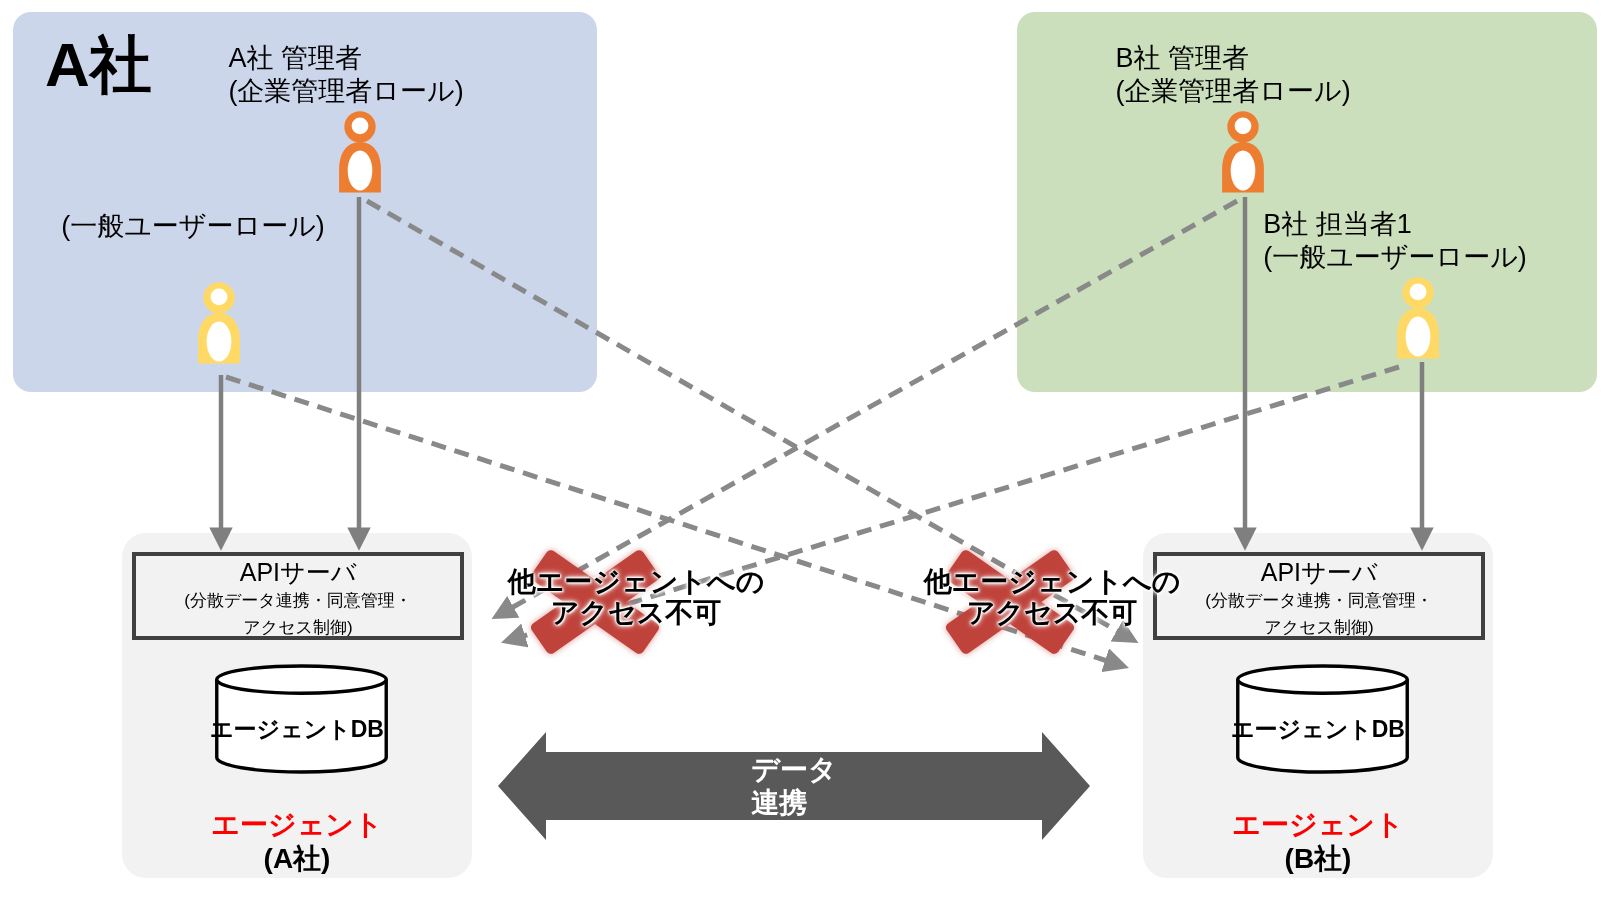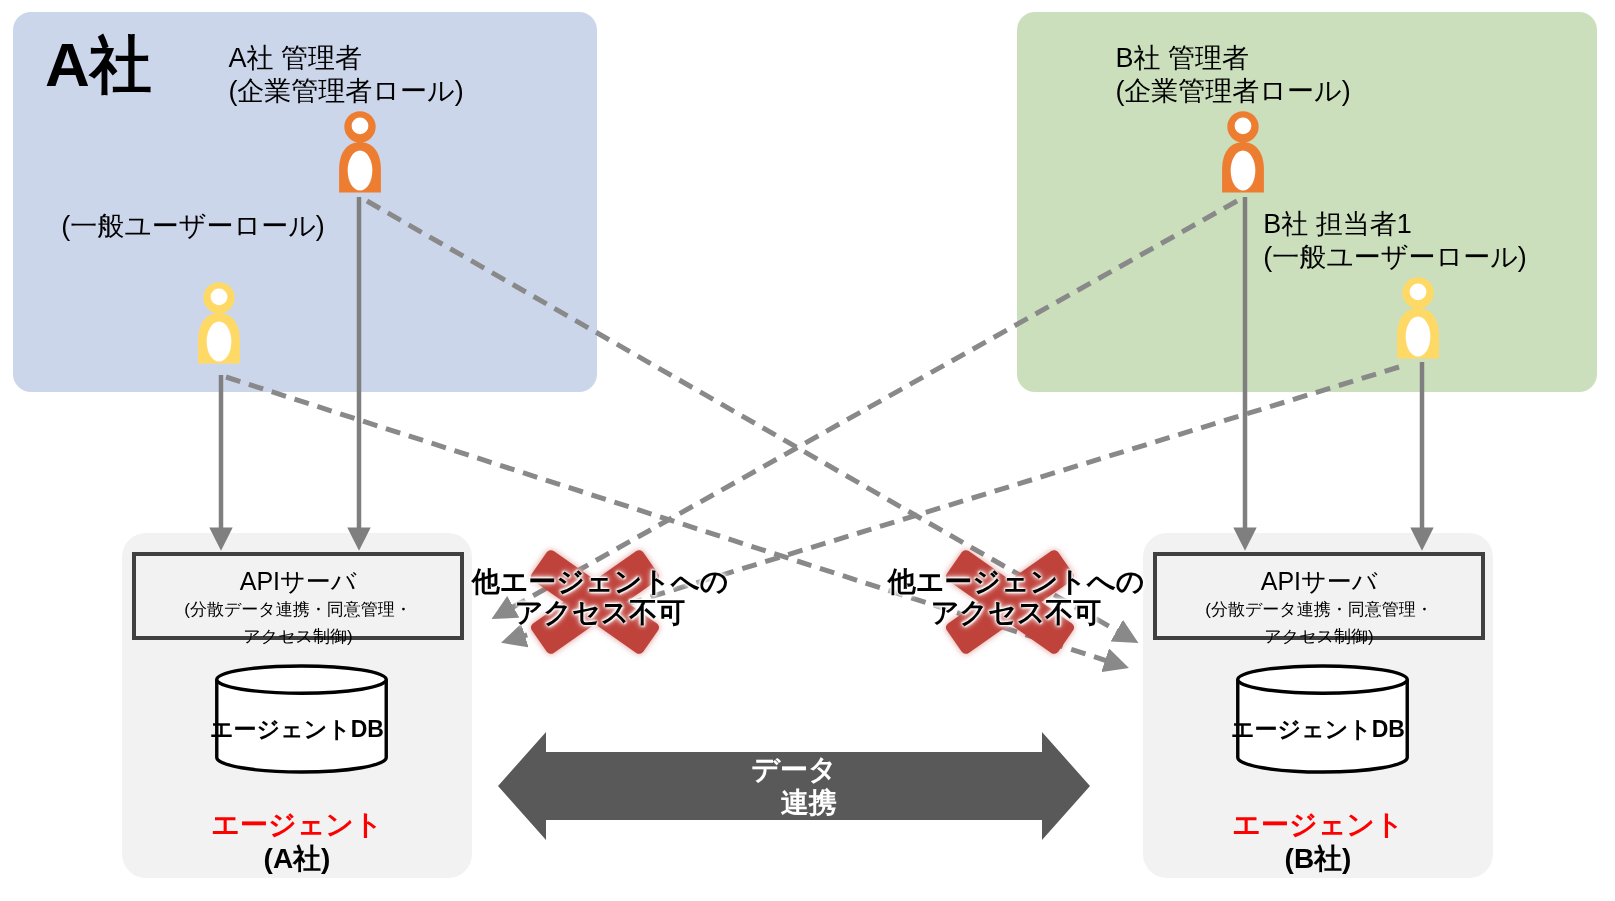--- a/index.html
+++ b/index.html
@@ -11,33 +11,33 @@
   .box-b{left:1017px;top:12px;width:580px;height:380px;background:#cbdfbc;}
   .company-title{position:absolute;font-size:62px;font-weight:bold;line-height:1;white-space:nowrap;}
   .title-a{left:45px;top:34px;}
   .title-b{left:1455px;top:24px;}
   .person-label{position:absolute;font-size:27px;line-height:33px;transform:translateX(-50%);white-space:nowrap;}
   .person-icon{position:absolute;transform:translateX(-50%);}
   .agent-box{position:absolute;top:533px;width:350px;height:345px;background:#f2f2f2;border-radius:24px;}
   .agent-a{left:122px;}
   .agent-b{left:1143px;}
   .api-box{position:absolute;top:552px;width:332px;height:88px;background:#f2f2f2;border:4px solid #404040;
-           box-sizing:border-box;text-align:center;padding-top:11px;}
+           box-sizing:border-box;text-align:center;padding-top:2px;}
   .api-a{left:132px;} .api-b{left:1153px;}
   .api-title{font-size:25px;line-height:29px;}
   .api-sub{font-size:17px;line-height:27px;}
   .cylinder{position:absolute;top:663px;width:177px;height:112px;}
   .cyl-a{left:213px;} .cyl-b{left:1234px;}
   .db-label{position:absolute;top:714px;transform:translateX(-50%);font-size:23px;font-weight:bold;white-space:nowrap;}
   .agent-label{position:absolute;top:806px;transform:translateX(-50%);font-size:28px;font-weight:bold;color:#ff0000;white-space:nowrap;}
   .agent-company{position:absolute;top:840px;transform:translateX(-50%);font-size:28px;font-weight:bold;white-space:nowrap;}
-  .datalink-label{position:absolute;left:794px;top:753px;transform:translateX(-50%);text-align:right;
+  .datalink-label{position:absolute;left:794px;top:753px;transform:translateX(-50%);text-align:left;
                   color:#fff;font-size:28px;font-weight:bold;line-height:33px;white-space:nowrap;}
   .blocked-label{position:absolute;transform:translateX(-50%);text-align:center;font-size:28px;font-weight:bold;line-height:31px;
-                 white-space:nowrap;text-shadow:0 0 3px #fff,0 0 5px #fff,0 0 7px #fff,1px 1px 2px #fff,-1px -1px 2px #fff;}
+                 white-space:nowrap;text-shadow:0 0 3px #fff,0 0 5px #fff,0 0 7px #fff,1px 1px 2px #fff,-1px -1px 2px #fff;margin-left:36px;}
   .blk-left{left:600px;top:566px;} .blk-right{left:1016px;top:566px;}
   .x-mark{position:absolute;width:140px;height:110px;filter:drop-shadow(0 0 3px rgba(191,66,59,.55));}
   .x-left{left:525px;top:547px;} .x-right{left:940px;top:547px;}
   svg{display:block;}
   .overlay{position:absolute;left:0;top:0;width:1615px;height:901px;pointer-events:none;}
 </style>
 </head>
 <body>
 
 <div id="diagram">

